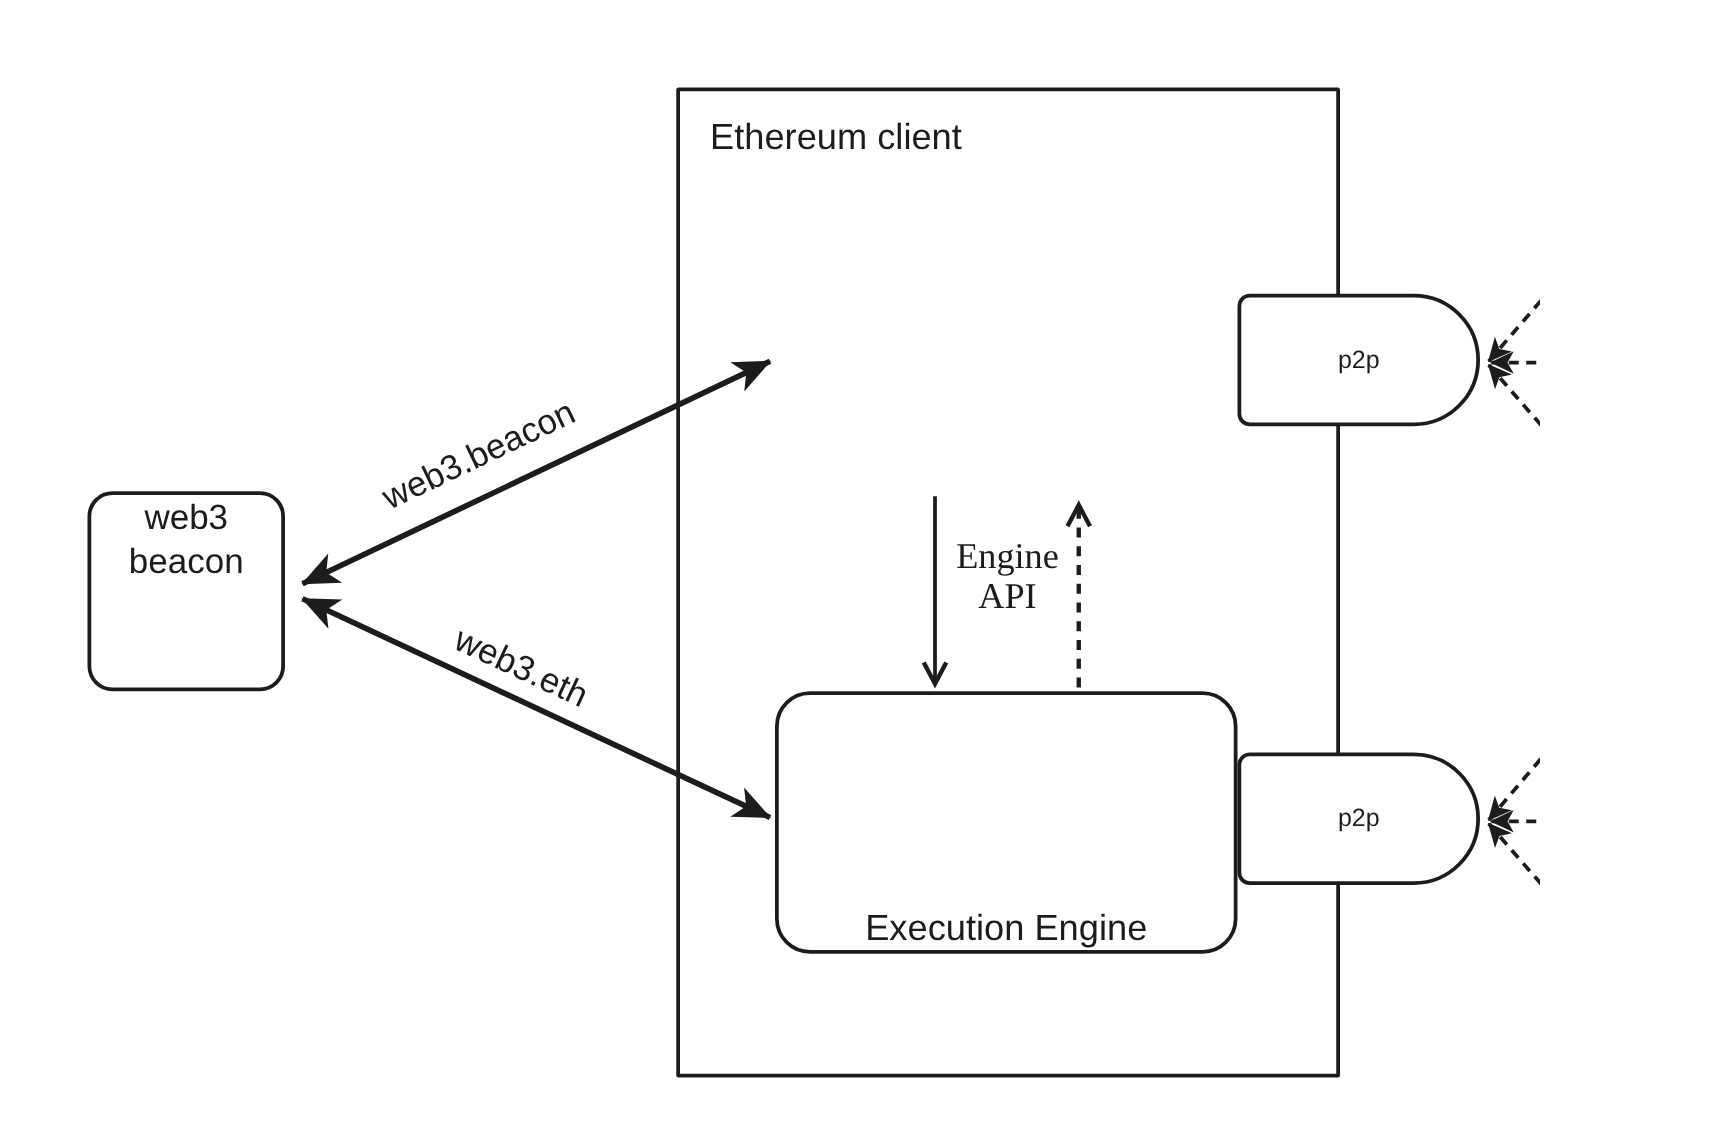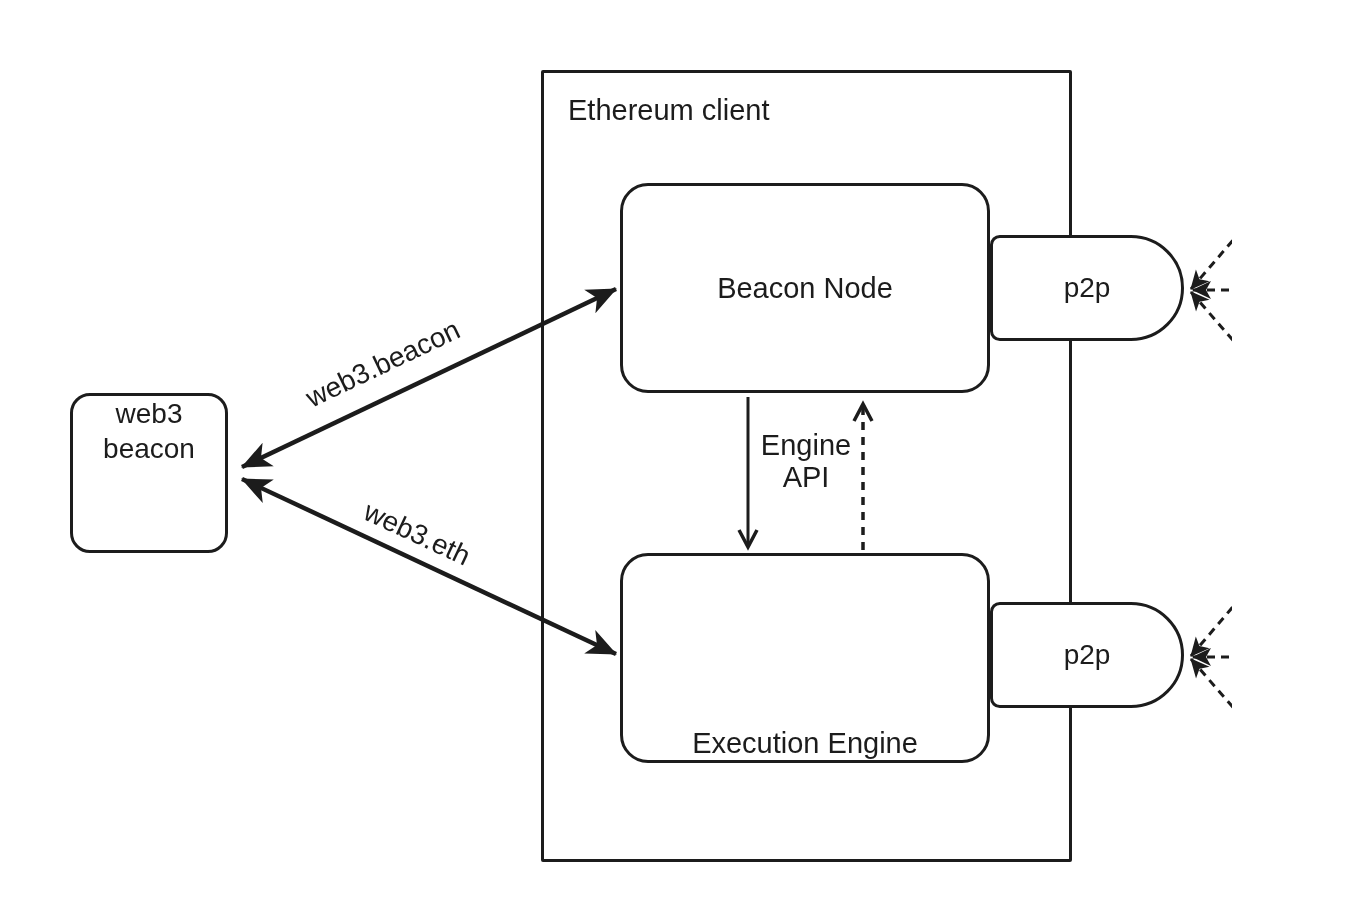--- a/index.html
+++ b/index.html
@@ -36,21 +36,21 @@
     z-index: 6;
     white-space: nowrap;
   }
   
   .p2p {
     display: flex;
     align-items: center;
     justify-content: center;
     border-radius: 10px 54px 54px 10px;
     z-index: 2;
-    font-size: 28px;
+    font-size: 20px;
   }
   #p2p-top    { left: 990px; top: 235px; width: 188px; height: 100px; }
   #p2p-bottom { left: 990px; top: 602px; width: 188px; height: 100px; }
   
   .node {
     display: flex;
     align-items: center;
     justify-content: center;
     border-radius: 28px;
     z-index: 3;
@@ -100,40 +100,38 @@
     transform: translate(-50%, -50%) rotate(25deg);
   }
   #engine-api-label {
     position: absolute;
     left: 806px; top: 461px;
     transform: translate(-50%, -50%);
     font-size: 29px;
     line-height: 32px;
     text-align: center;
     z-index: 5;
+    font-family: Liberation Serif, serif;
   }
 </style>
 </head>
 <body>
 
 <div id="canvas">
 
   <div class="box" id="ethereum-client-box"></div>
   <div id="ethereum-client-title">Ethereum client</div>
 
   <div class="box p2p" id="p2p-top">
     <span>p2p</span>
   </div>
   <div class="box p2p" id="p2p-bottom">
     <span>p2p</span>
   </div>
 
-  <div class="box node" id="beacon-box">
-    <span>Beacon Node</span>
-  </div>
   <div class="box node" id="execution-box">
     <span>Execution Engine</span>
   </div>
 
   <div class="box" id="web3-box">
     <span>web3</span>
     <span>beacon</span>
   </div>
 
   <svg id="arrows-layer" viewBox="0 0 1368 898" xmlns="http://www.w3.org/2000/svg">

